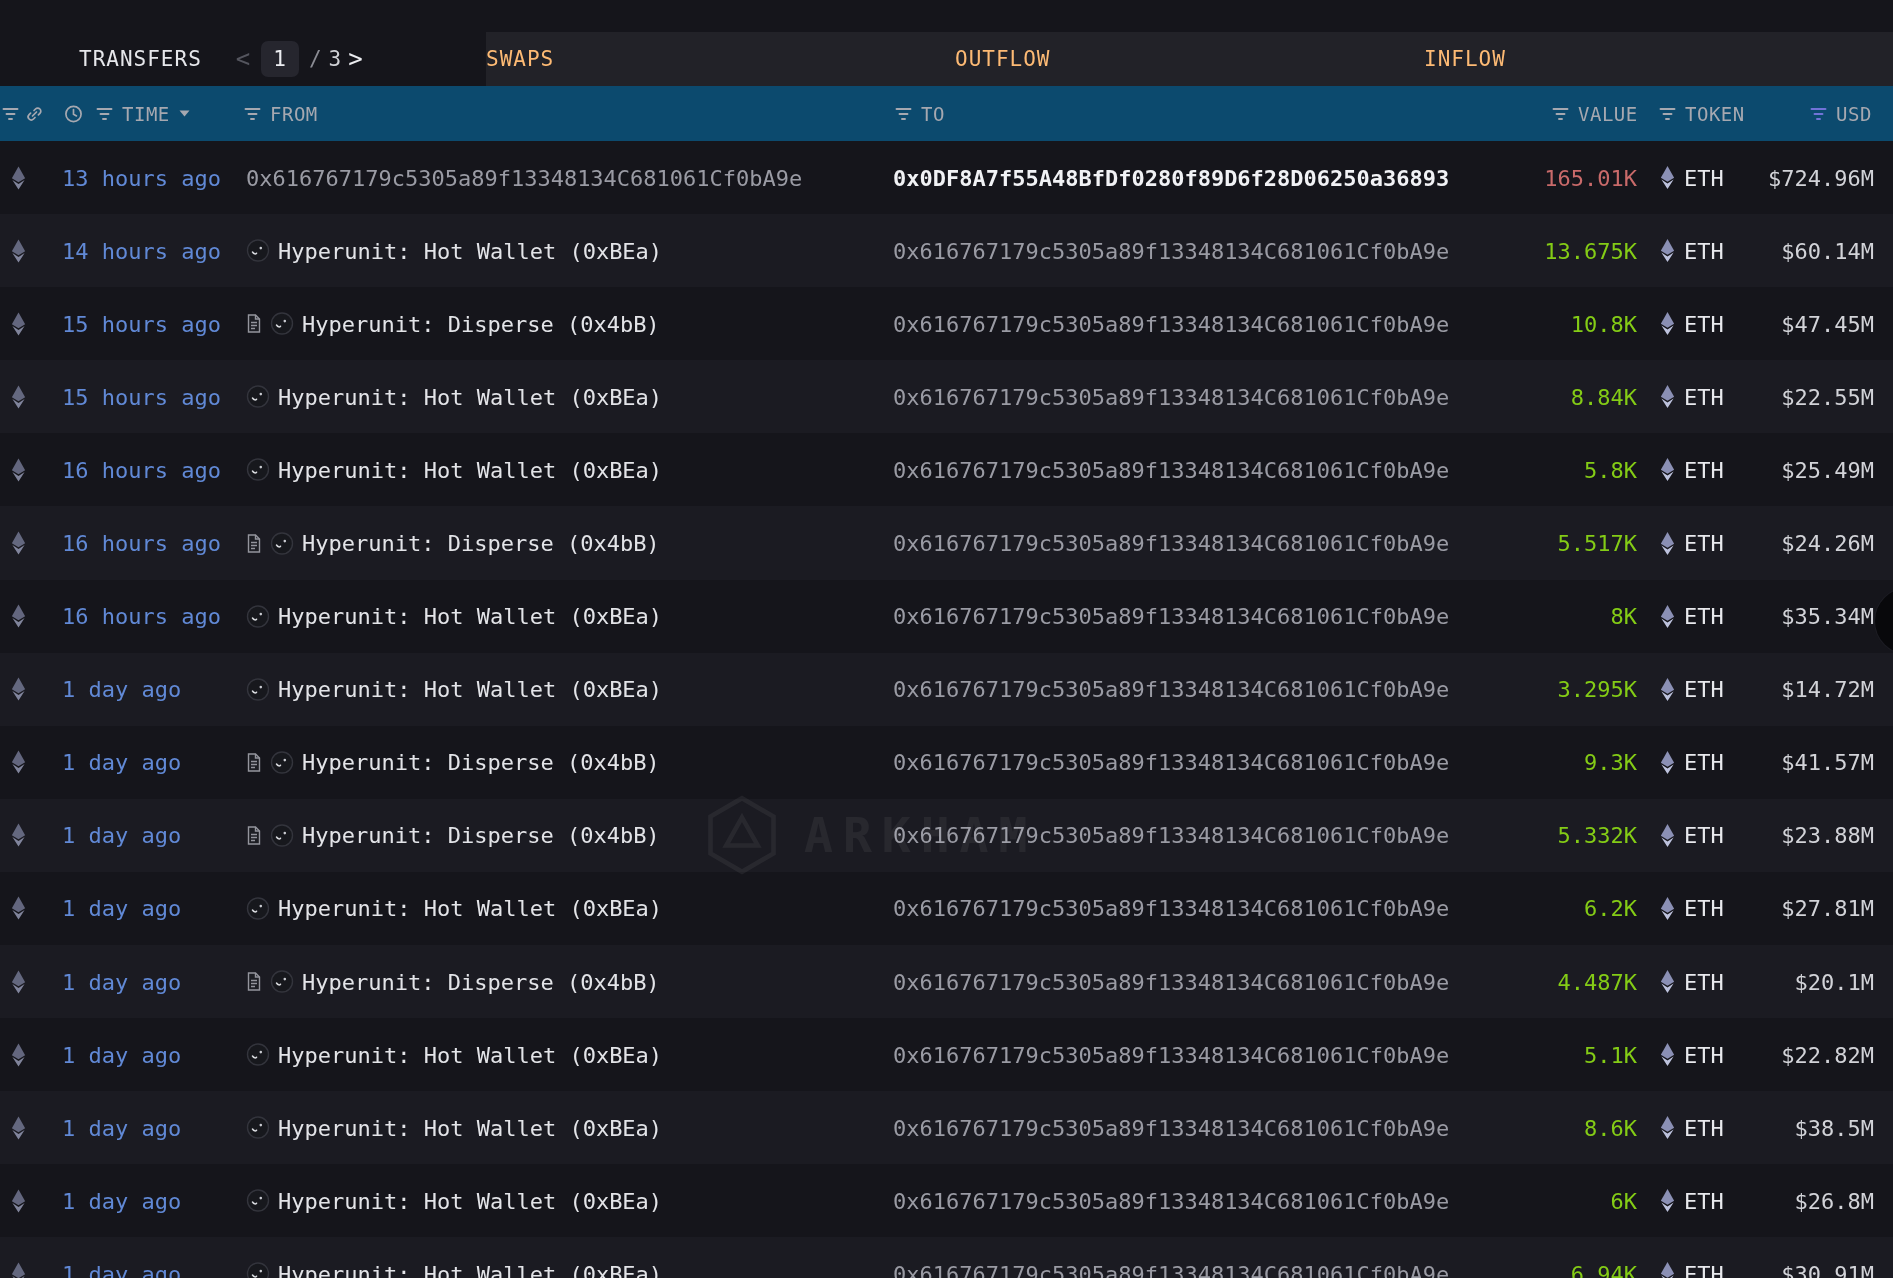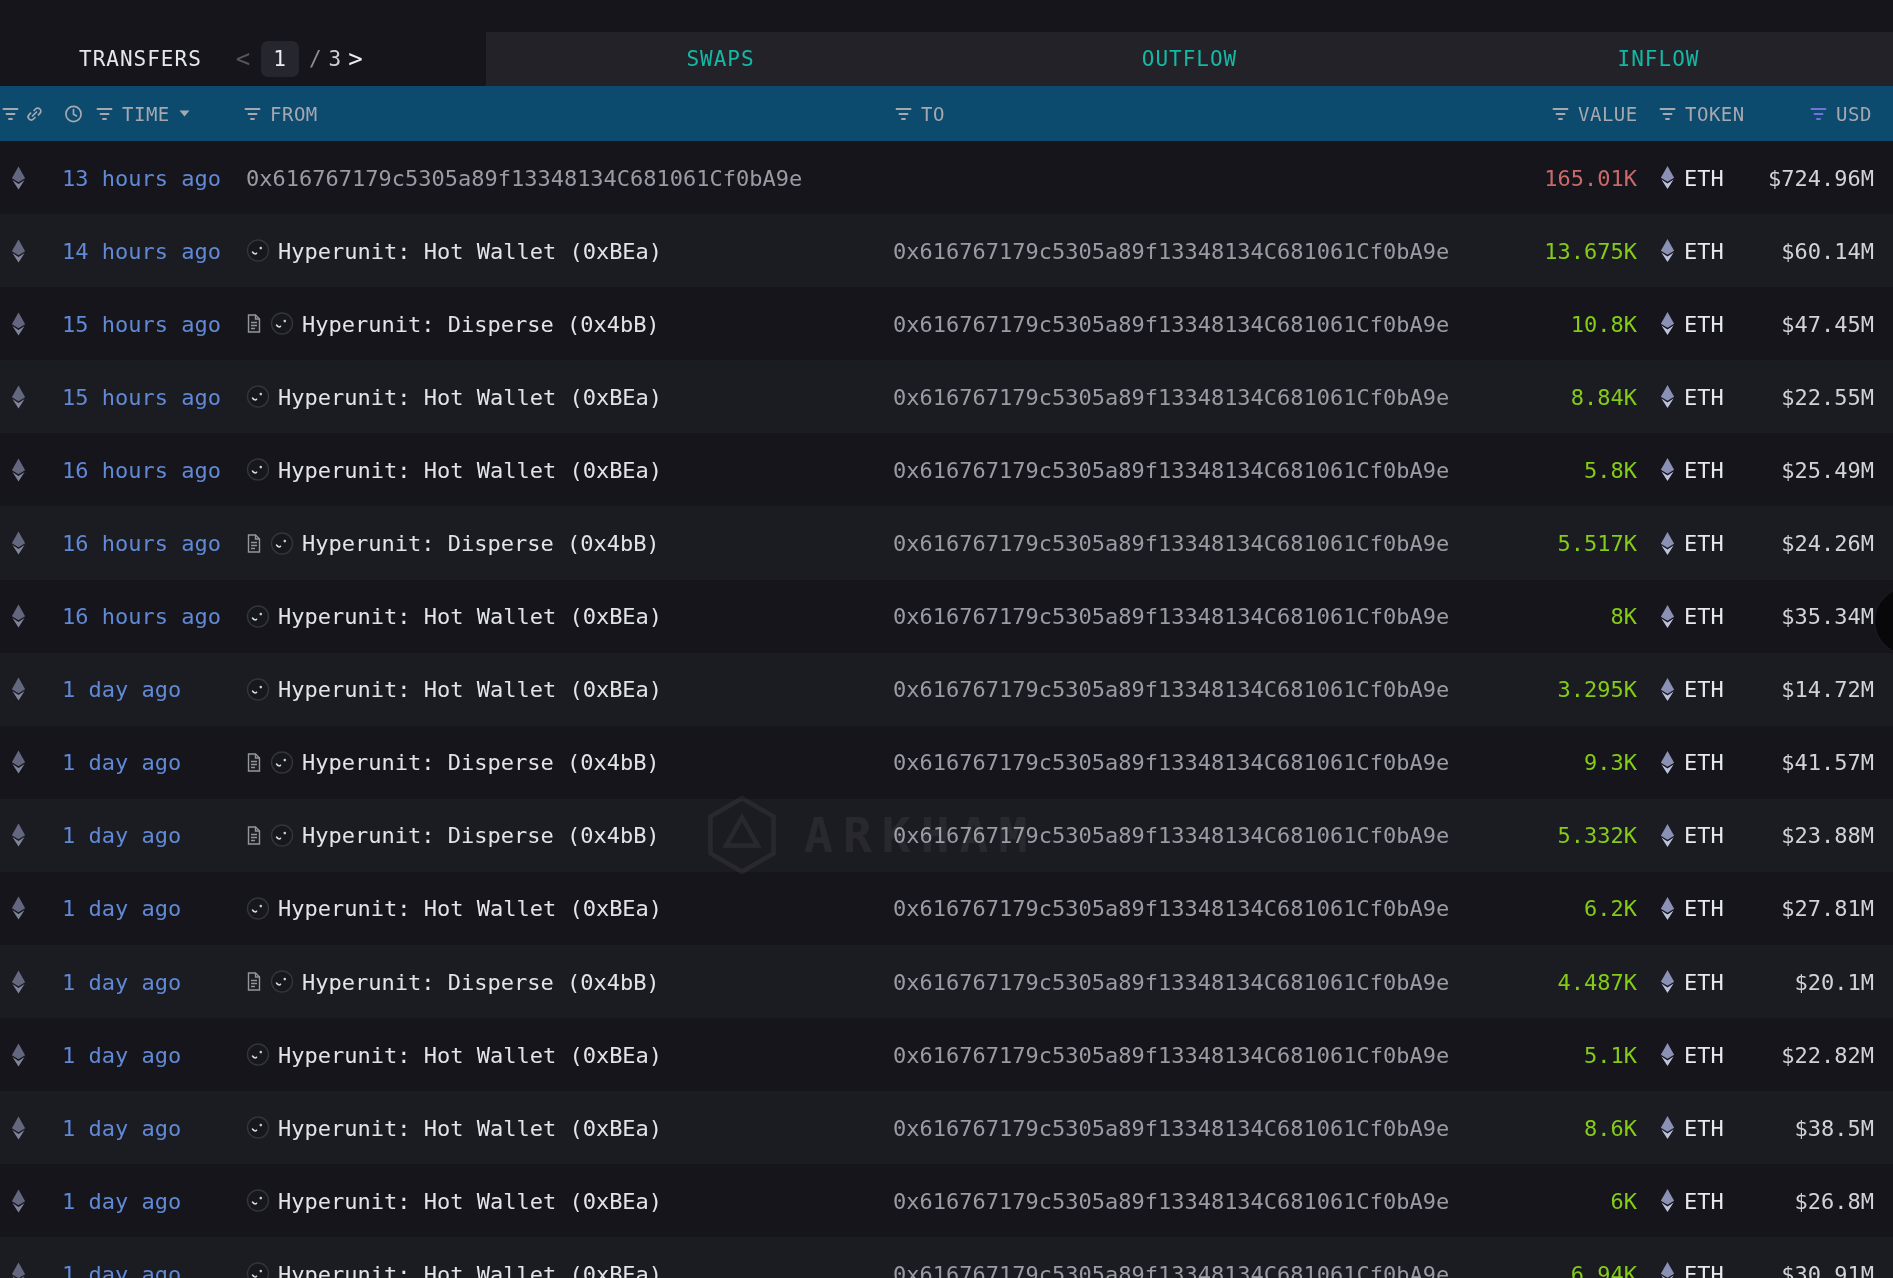--- a/index.html
+++ b/index.html
@@ -8,22 +8,22 @@
     background:#15151b;
     font-family:"DejaVu Sans Mono","Liberation Mono",monospace;
     color:#e3e4e8;
     position:relative;
   }
   .app { position:relative; width:1893px; height:1278px; overflow:hidden; }
 
   
   .tabbar { display:flex; height:54px; background:#222228;margin-top:32px; }
   .tab {
-    display:flex; align-items:center; justify-content:center;
-    font-size:21px; letter-spacing:1px; color:#14b8a6; cursor:pointer;
+    display:flex; align-items:center; 
+    font-size:21px; letter-spacing:1px; color:#fdba74; cursor:pointer;
     flex:1 1 0;
   }
   .tab-active {
     flex:0 0 486px; background:#15151b; justify-content:flex-start;
     padding-left:79px; color:#e6e7eb;
   }
   .pager { display:flex; align-items:center; margin-left:28px; font-size:21px; }
   .chev { color:#54555e; font-size:24px; padding:0 6px; cursor:pointer; }
   .chev-right { color:#ecedf1; }
   .page-pill {
@@ -190,20 +190,21 @@
       <svg width="15" height="24" viewBox="0 0 16 26">
         <polygon points="8,0.5 15.2,13.2 8,17.6 0.8,13.2" fill="#7d829f"></polygon>
         <polygon points="8,19.5 14.6,15.3 8,25.5 1.4,15.3" fill="#a4a9c6"></polygon>
       </svg>
     </span>
     <span class="cell cell-time">13 hours ago</span>
     <span class="cell cell-from">
 
       <span class="from-text from-address">0x616767179c5305a89f13348134C681061Cf0bA9e</span>
     </span>
+    <span class="cell cell-to bold">0x0DF8A7f55A48BfDf0280f89D6f28D06250a36893</span>
     <span class="cell cell-value red">165.01K</span>
     <span class="cell cell-token">
       <span>
         <svg width="15" height="24" viewBox="0 0 16 26">
           <polygon points="8,0.5 15.2,13.2 8,17.6 0.8,13.2" fill="#8b90b5"></polygon>
           <polygon points="8,19.5 14.6,15.3 8,25.5 1.4,15.3" fill="#bdc2dd"></polygon>
         </svg>
       </span>
       <span class="token-text">ETH</span>
     </span>

